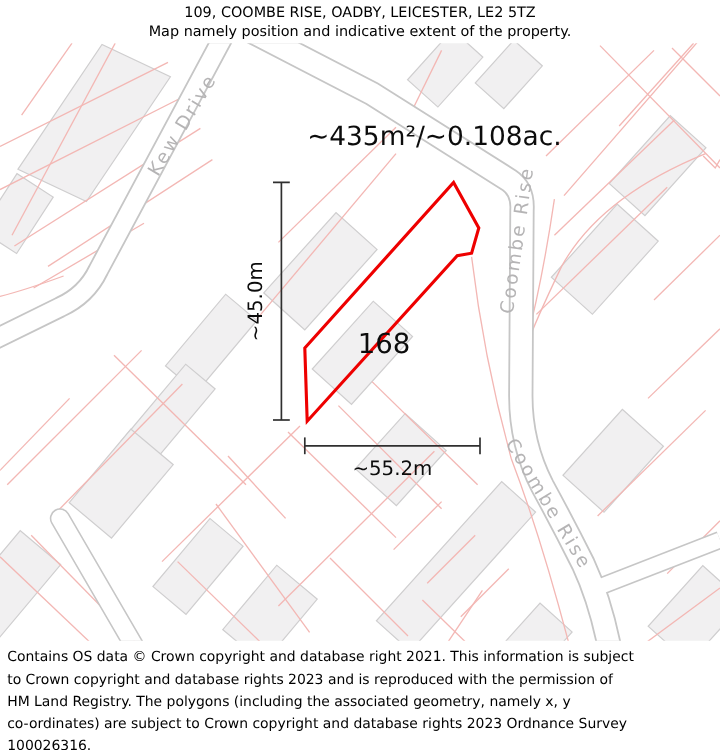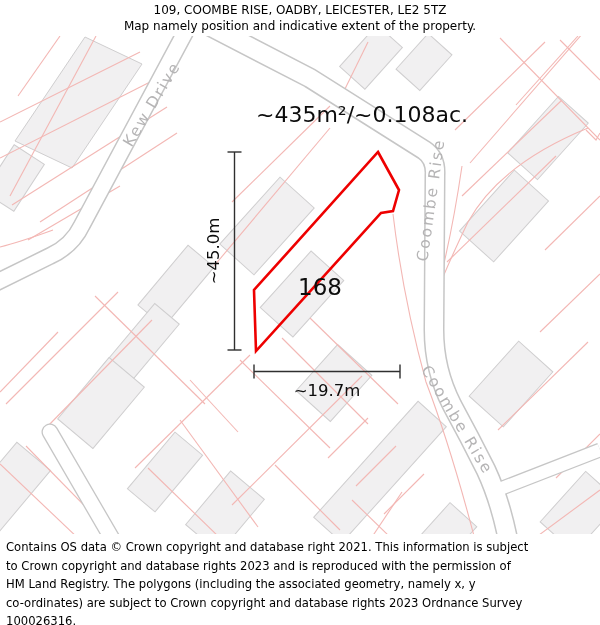--- a/index.html
+++ b/index.html
@@ -146,21 +146,21 @@
   </svg>
 
   <div class="header">
     <div class="l1">109, COOMBE RISE, OADBY, LEICESTER, LE2 5TZ</div>
     <div class="l2">Map namely position and indicative extent of the property.</div>
   </div>
 
   <div class="maplabel area-label" style="left:342px;top:114px;margin-left:20px;">~435m²/~0.108ac.</div>
   <div class="maplabel plot-number" style="left:320px;top:287px;">168</div>
   <div class="maplabel dim-label v" style="left:213px;top:251px;">~45.0m</div>
-  <div class="maplabel dim-label" style="left:327px;top:390px;">~19.7m</div>
+  <div class="maplabel dim-label" style="left:327px;top:390px;">~55.2m</div>
   <div class="roadlabel kew" style="left:152px;top:104px;">Kew Drive</div>
   <div class="roadlabel cr-up" style="left:431px;top:200px;">Coombe Rise</div>
   <div class="roadlabel cr-low" style="left:457px;top:420px;">Coombe Rise</div>
 
   <div class="footer">Contains OS data © Crown copyright and database right 2021. This information is subject
 to Crown copyright and database rights 2023 and is reproduced with the permission of
 HM Land Registry. The polygons (including the associated geometry, namely x, y
 co-ordinates) are subject to Crown copyright and database rights 2023 Ordnance Survey
 100026316.</div>
 

